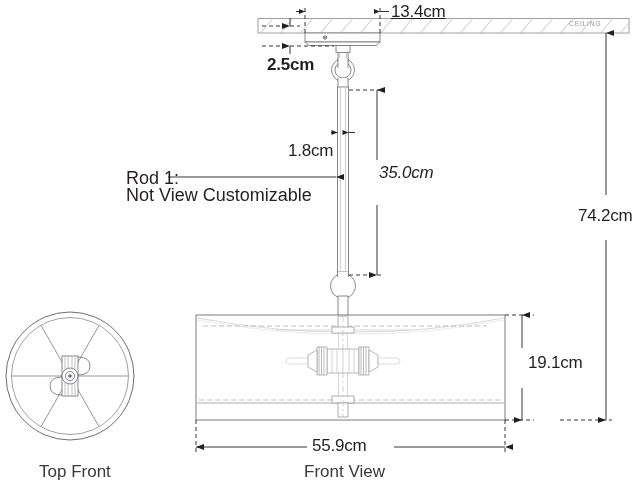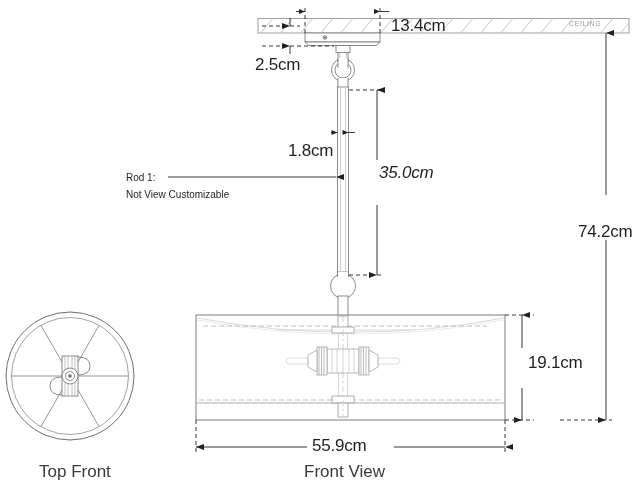--- a/index.html
+++ b/index.html
@@ -37,21 +37,21 @@
   .view-label {
     position: absolute;
     font-family: "Liberation Sans", sans-serif;
     font-size: 17px;
     color: #3a3a3c;
     white-space: nowrap;
   }
   .note-block {
     position: absolute;
     font-family: "Liberation Sans", sans-serif;
-    font-size: 10px;
+    font-size: 18px;
     line-height: 16.5px;
     color: #231f20;
     white-space: nowrap;
   }
   .ceiling-text {
     position: absolute;
     font-family: "Liberation Sans", sans-serif;
     font-size: 7px;
     letter-spacing: 0.6px;
     color: #9b9b9e;
@@ -272,29 +272,29 @@
     <g stroke="#231f20" stroke-width="0.9">
       <line x1="196" y1="420" x2="196" y2="453" stroke-dasharray="4 3"></line>
       <line x1="505" y1="420" x2="505" y2="453" stroke-dasharray="4 3"></line>
       <line x1="196" y1="447" x2="307" y2="447" marker-start="url(#arrR)"></line>
       <line x1="394" y1="447" x2="505" y2="447" marker-end="url(#arrR)"></line>
     </g>
   </svg>
 
   <div class="ceiling-text" style="left:569px; top:20px;">CEILING</div>
 
-  <div class="dim-label" style="left:391px; top:16px;">13.4cm</div>
-
-  <div class="dim-label" style="left:255px; top:55px;">2.5cm</div>
+  <div class="dim-label" style="left:391px; top:2px;text-decoration:underline;">13.4cm</div>
+
+  <div class="dim-label" style="left:267px; top:55px;font-weight:bold;">2.5cm</div>
 
   <div class="dim-label" style="left:288px; top:124px;margin-top:17px;">1.8cm</div>
 
   <div class="dim-label" style="left:379px; top:163px;font-style:italic;">35.0cm</div>
 
-  <div class="dim-label" style="left:578px; top:222px;">74.2cm</div>
+  <div class="dim-label" style="left:578px; top:206px;">74.2cm</div>
 
   <div class="dim-label" style="left:528px; top:353px;">19.1cm</div>
 
   <div class="dim-label" style="left:312px; top:436px;">55.9cm</div>
 
   <div class="note-block" style="left:126px; top:170px;">
     <div>Rod 1:</div>
     <div>Not View Customizable</div>
   </div>
 

